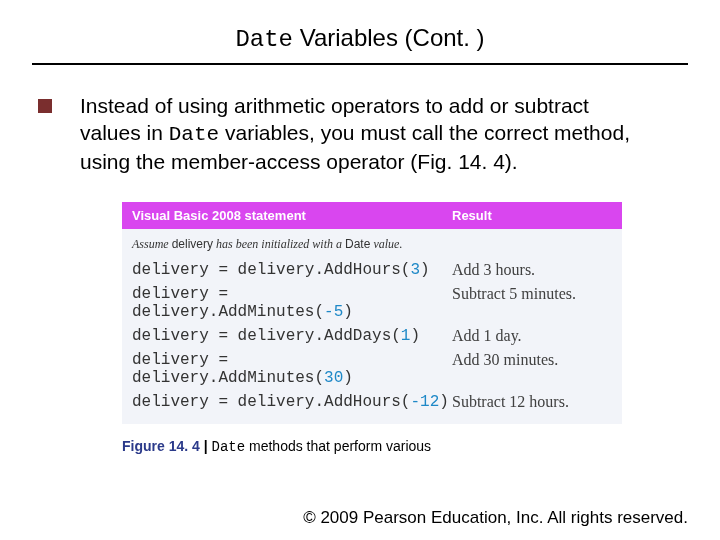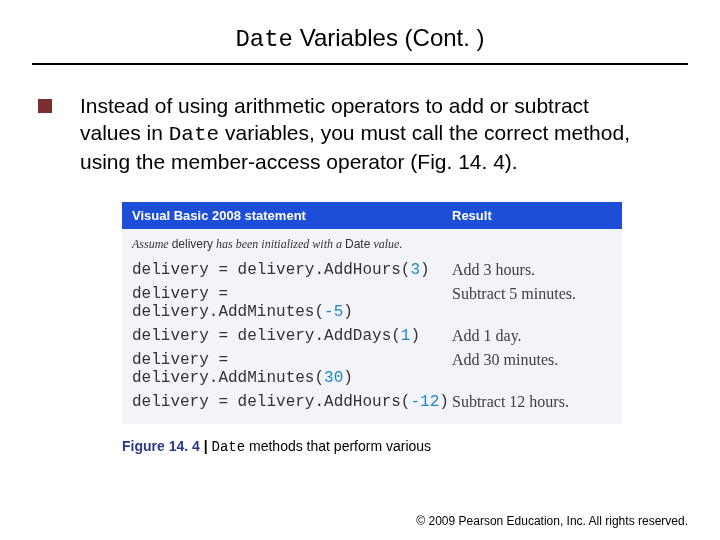--- a/index.html
+++ b/index.html
@@ -45,21 +45,21 @@
     line-height: 1.28;
     max-width: 560px;
   }
   .body-text .mono { font-family: "Courier New", monospace; }
   .figure-wrap {
     margin-left: 90px;
     width: 500px;
   }
   .fig-header {
     display: flex;
-    background: #1d4ed8;
+    background: #d946ef;
     color: #fff;
     font-size: 13px;
     font-weight: bold;
     padding: 6px 10px;
   }
   .fig-col-stmt { flex: 0 0 320px; }
   .fig-col-res  { flex: 1; }
   .fig-body {
     background: #f2f4f9;
     padding: 8px 10px 10px 10px;
@@ -86,21 +86,21 @@
     margin-top: 14px;
     font-size: 14px;
   }
   .caption .figlabel { color: #2b3a8a; font-weight: bold; }
   .caption .pipe { font-weight: bold; }
   .caption .mono { font-family: "Courier New", monospace; }
   .footer {
     position: absolute;
     bottom: 12px;
     right: 32px;
-    font-size: 12px;
+    font-size: 17px;
     color: #000;
   }
 </style>
 </head>
 <body>
 
 <div class="slide">
 
   <h1 class="title">
     <span class="mono">Date</span><span> Variables (Cont. )</span>

